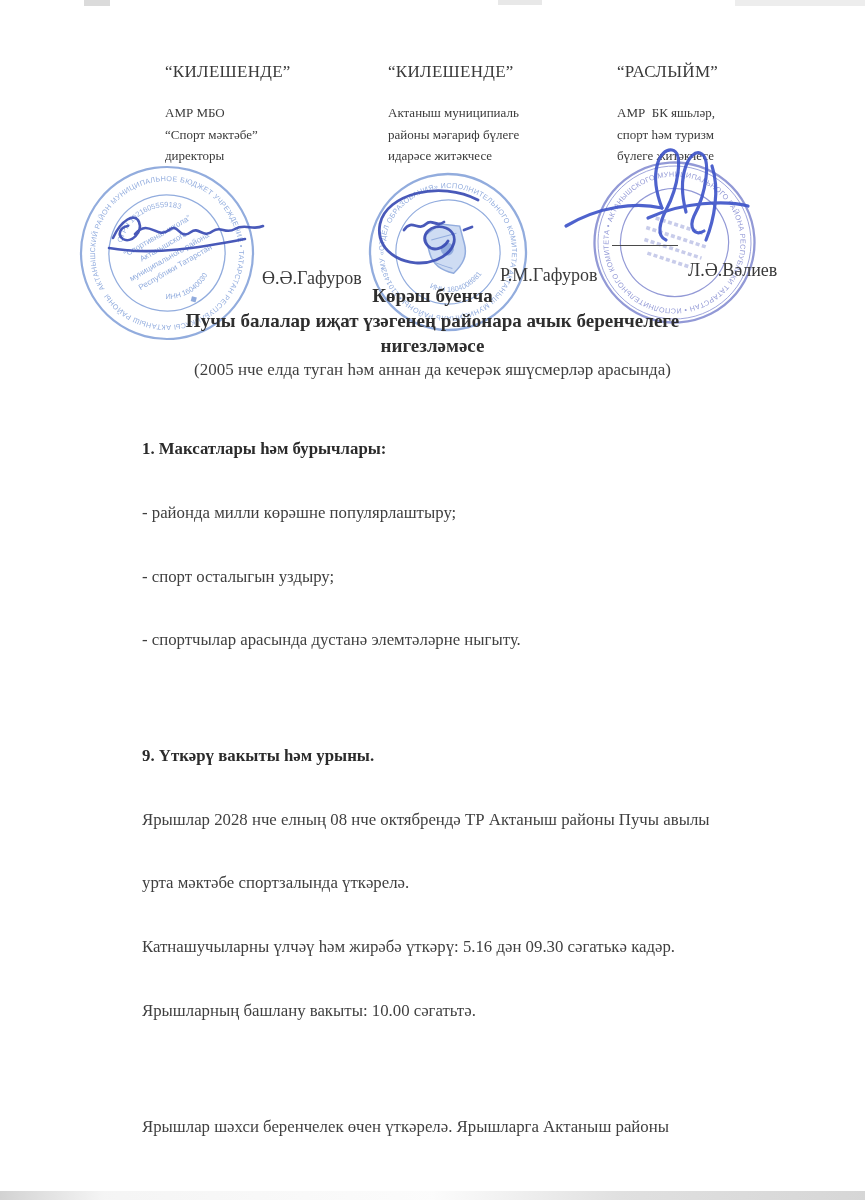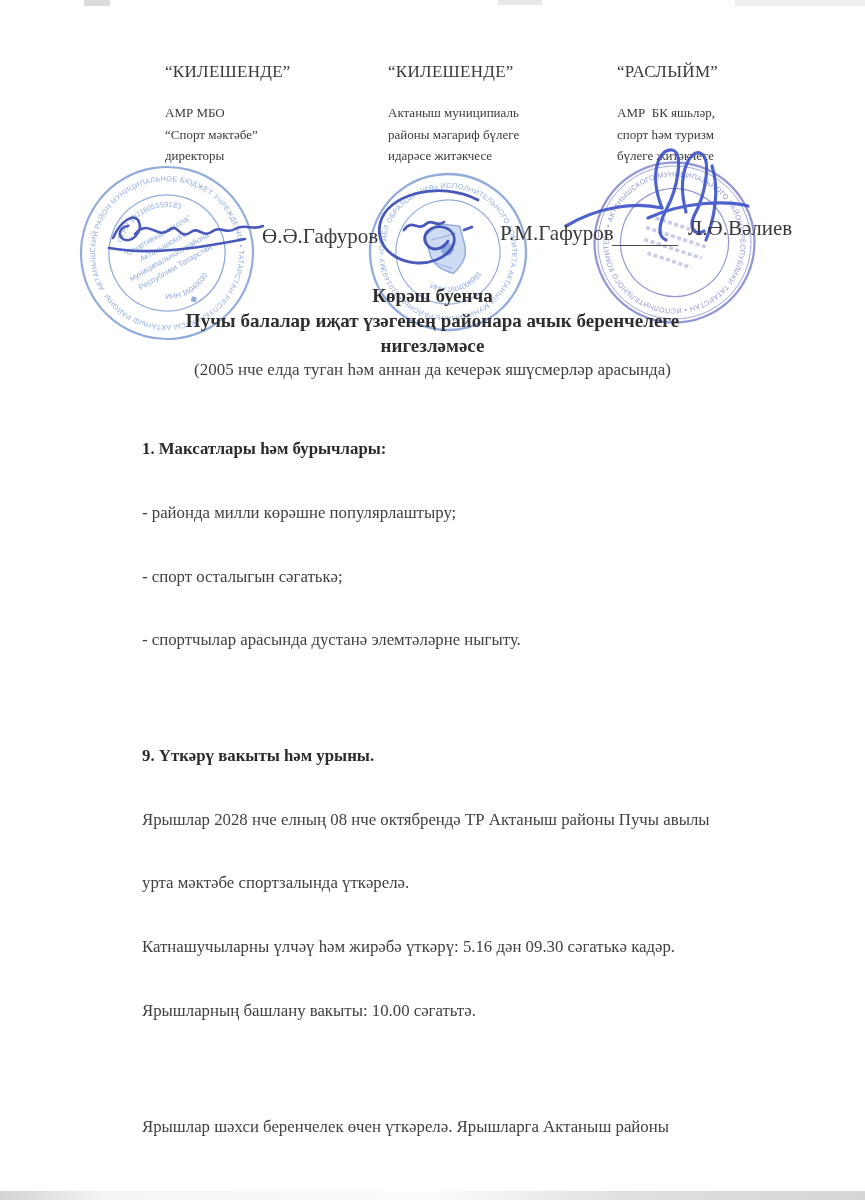--- a/index.html
+++ b/index.html
@@ -12,21 +12,21 @@
   .scan-bottom{position:absolute;left:0;right:0;bottom:0;height:9px;opacity:.8;
     background:linear-gradient(90deg,#c7c7c7 0%,#f2f2f2 12%,#fbfbfb 50%,#d8d8d8 72%,#cccccc 100%);}
   
   .status{position:absolute;top:62px;font-size:17px;color:#3a3a3a;letter-spacing:.3px;white-space:pre;text-align:center;}
   .org{position:absolute;top:102px;font-size:13px;line-height:21.5px;color:#3a3a3a;}
   .org div{white-space:pre;}
   .c1{left:165px;} .c2{left:388px;} .c3{left:617px;}
   
   .stamp{position:absolute;opacity:.85;filter:blur(.3px);}
   .signature{position:absolute;}
-  .sig-label{position:absolute;font-size:21px;color:#3a3a3a;white-space:pre;}
+  .sig-label{position:absolute;font-size:18px;color:#3a3a3a;white-space:pre;margin-top:44px;}
   .sig-underline{position:absolute;height:0;border-bottom:1.4px solid #4a4a4a;}
   
   .title-block{position:absolute;left:60px;top:283px;width:745px;text-align:center;}
   .title-line{font-weight:bold;font-size:19px;line-height:25px;color:#2e2e2e;white-space:pre;}
   .subtitle{font-size:17px;line-height:24px;color:#3f3f3f;white-space:pre;}
   
   .body{position:absolute;left:142px;top:396px;font-size:16.8px;line-height:21.2px;color:#3f3f3f;}
   .body div{white-space:pre;}
   .section + .section{margin-top:10px;}
   .h{font-weight:bold;color:#2b2b2b;}
@@ -165,21 +165,21 @@
     <div class="title-line">Пучы балалар иҗат үзәгенең районара ачык беренчелеге</div>
     <div class="title-line">нигезләмәсе</div>
     <div class="subtitle">(2005 нче елда туган һәм аннан да кечерәк яшүсмерләр арасында)</div>
   </div>
 
   <div class="body">
 
     <div class="section">
       <div class="h">1. Максатлары һәм бурычлары:</div>
       <div>- районда милли көрәшне популярлаштыру;</div>
-      <div>- спорт осталыгын сәгатькә;</div>
+      <div>- спорт осталыгын уздыру;</div>
       <div>- спортчылар арасында дустанә элемтәләрне ныгыту.</div>
     </div>
 
     <div class="section">
       <div class="h">9. Үткәрү вакыты һәм урыны.</div>
       <div>Ярышлар 2028 нче елның 08 нче октябрендә ТР Актаныш районы Пучы авылы</div>
       <div>урта мәктәбе спортзалында үткәрелә.</div>
       <div>Катнашучыларны үлчәү һәм жирәбә үткәрү: 5.16 дән 09.30 сәгатькә кадәр.</div>
       <div>Ярышларның башлану вакыты: 10.00 сәгатьтә.</div>
     </div>

